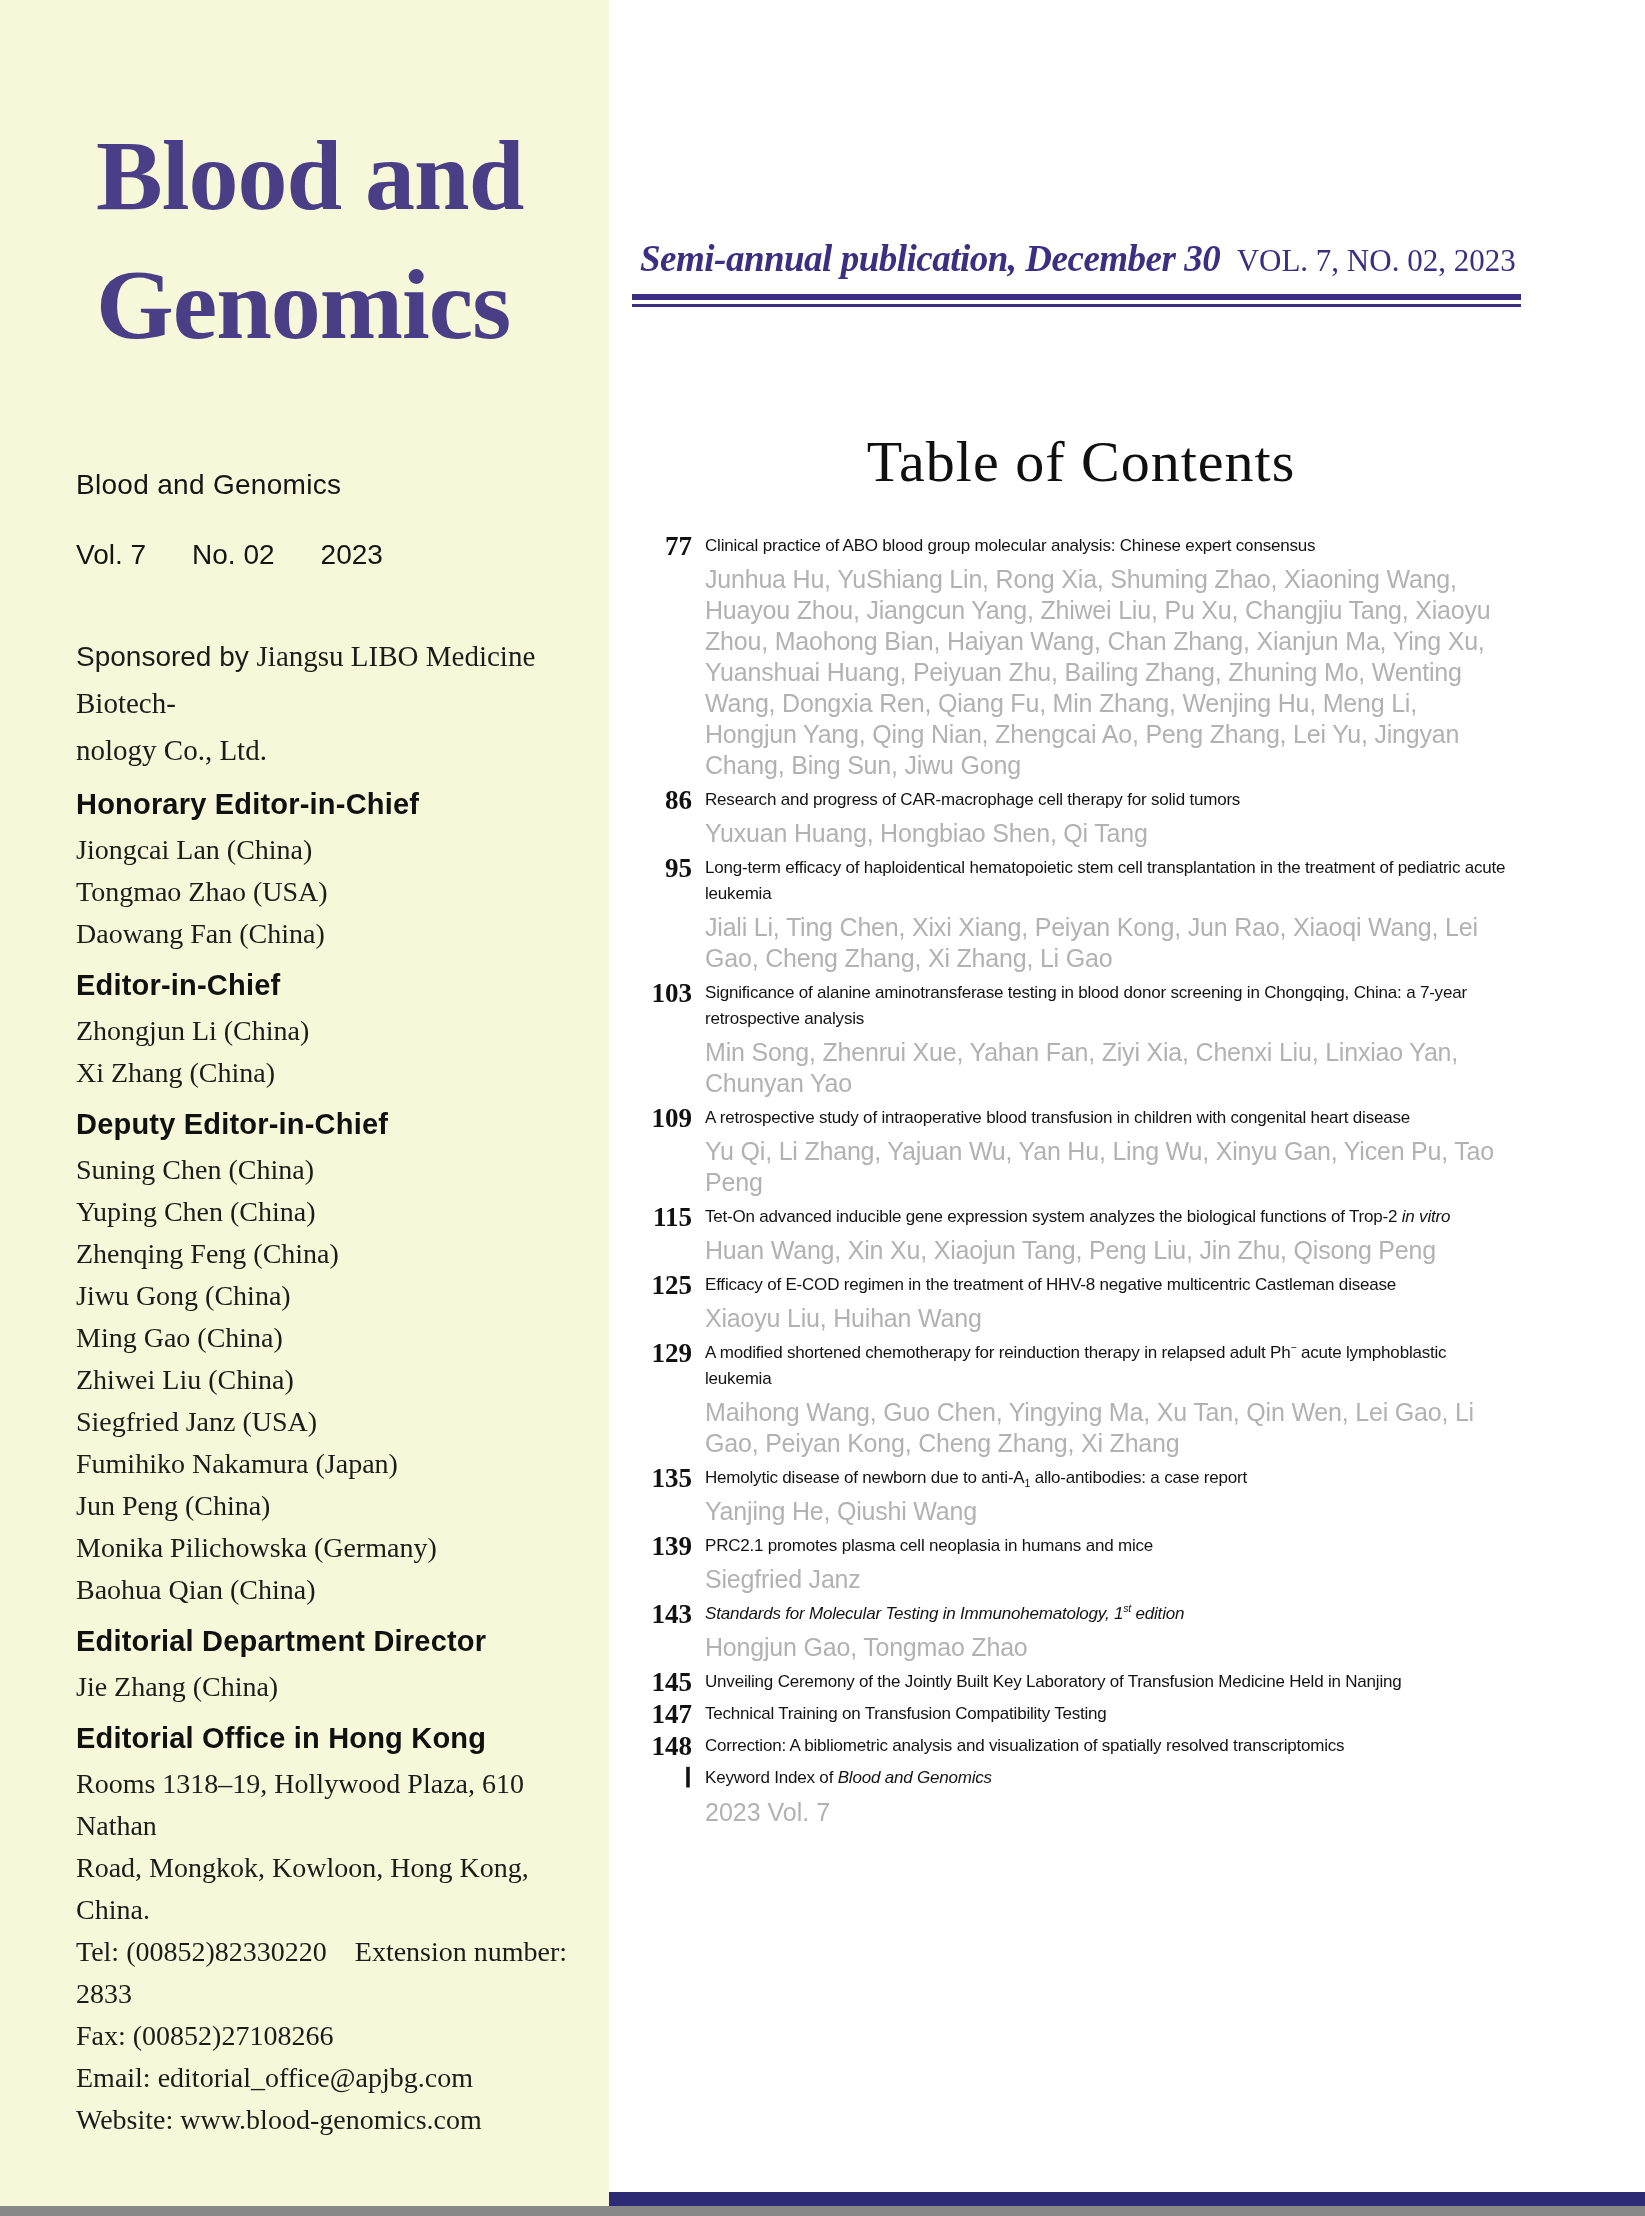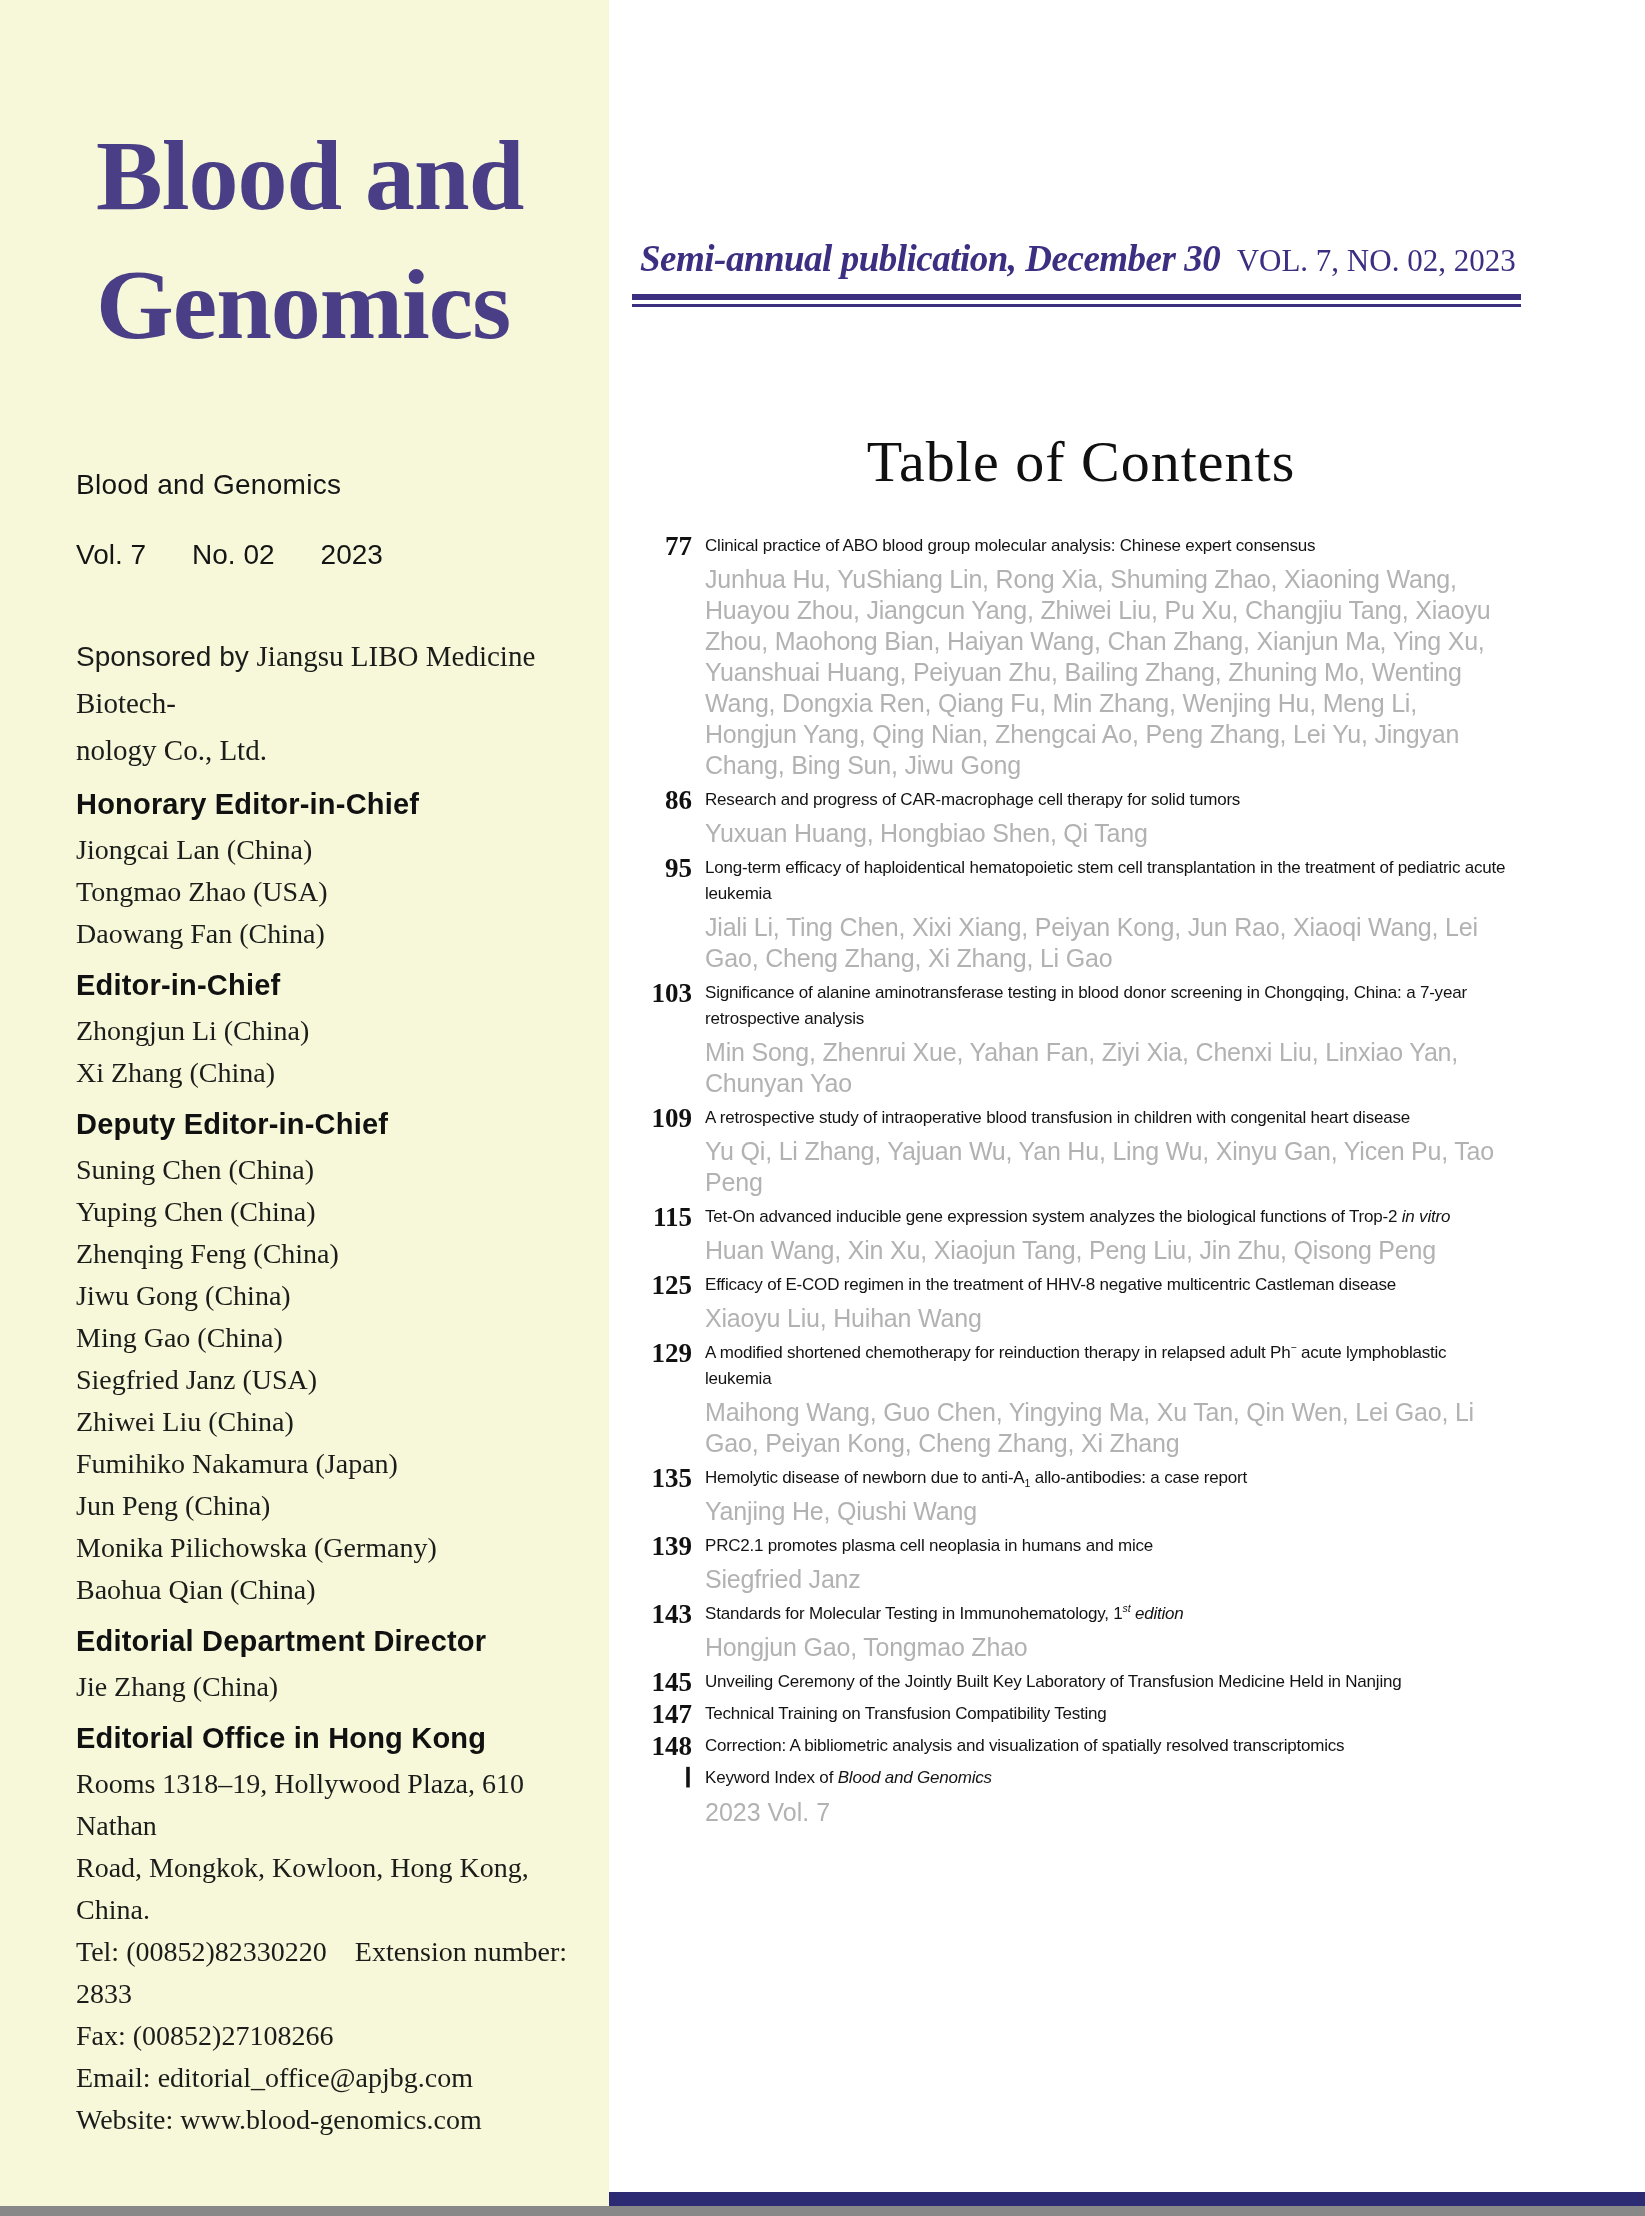--- a/index.html
+++ b/index.html
@@ -72,22 +72,22 @@
           <p>Zhongjun Li (China)</p>
           <p>Xi Zhang (China)</p>
         </div>
         <div class="sb-section">
           <h3>Deputy Editor-in-Chief</h3>
           <p>Suning Chen (China)</p>
           <p>Yuping Chen (China)</p>
           <p>Zhenqing Feng (China)</p>
           <p>Jiwu Gong (China)</p>
           <p>Ming Gao (China)</p>
+          <p>Zhiwei Liu (China)</p>
           <p>Siegfried Janz (USA)</p>
-          <p>Zhiwei Liu (China)</p>
           <p>Fumihiko Nakamura (Japan)</p>
           <p>Jun Peng (China)</p>
           <p>Monika Pilichowska (Germany)</p>
           <p>Baohua Qian (China)</p>
         </div>
         <div class="sb-section">
           <h3>Editorial Department Director</h3>
           <p>Jie Zhang (China)</p>
         </div>
         <div class="sb-section">
@@ -182,21 +182,21 @@
         <div class="entry">
           <span class="num">139</span>
           <div class="entry-body">
             <div class="entry-title"><span>PRC2.1 promotes plasma cell neoplasia in humans and mice</span></div>
             <div class="entry-authors">Siegfried Janz</div>
           </div>
         </div>
         <div class="entry">
           <span class="num">143</span>
           <div class="entry-body">
-            <div class="entry-title"><span style=" text-align: center;">Standards for Molecular Testing in Immunohematology, 1</span><sup style="font-style: italic;">st</sup><span style="font-style: italic;"> edition</span></div>
+            <div class="entry-title"><span style="font-style: italic; text-align: center;">Standards for Molecular Testing in Immunohematology, 1</span><sup style="font-style: italic;">st</sup><span style="font-style: italic;"> edition</span></div>
             <div class="entry-authors">Hongjun Gao, Tongmao Zhao</div>
           </div>
         </div>
         <div class="entry">
           <span class="num">145</span>
           <div class="entry-body">
             <div class="entry-title"><span>Unveiling Ceremony of the Jointly Built Key Laboratory of Transfusion Medicine Held in Nanjing</span></div>
           </div>
         </div>
         <div class="entry">

